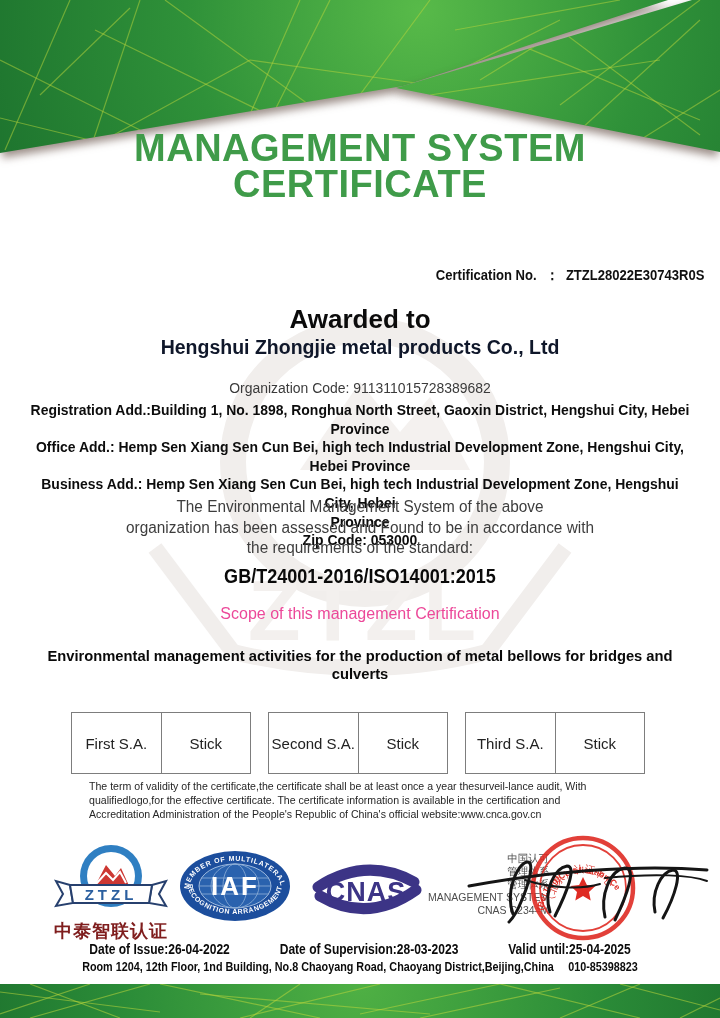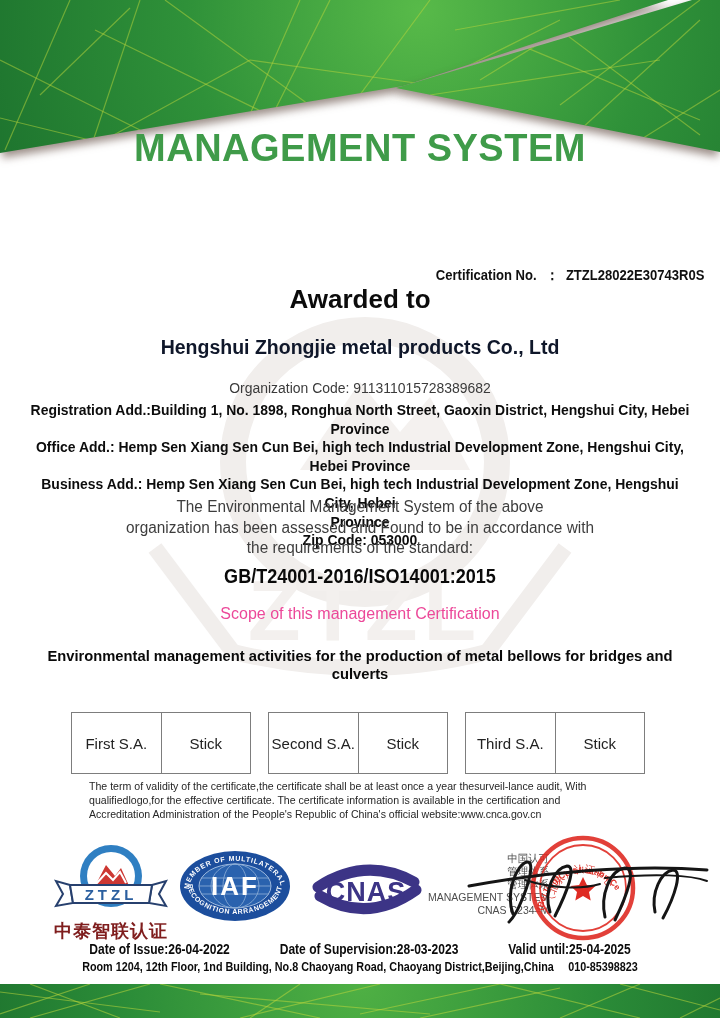--- a/index.html
+++ b/index.html
@@ -17,21 +17,21 @@
 
   
   .watermark{top:0;left:0;width:720px;height:1018px;z-index:0;pointer-events:none;}
   .content{position:absolute;inset:0;z-index:2;}
 
   
   .title{top:130px;color:#3f9b49;font-weight:bold;font-size:38px;line-height:36px;letter-spacing:.5px;}
   .cert-no{top:266px;right:16px;font-weight:bold;font-size:14.5px;color:#101010;
            transform:scaleX(.9);transform-origin:right center;white-space:nowrap;}
   .cert-no .colon{margin:0 8px 0 10px;}
-  .awarded{top:284px;font-weight:bold;font-size:26px;color:#0b0b0b;}
+  .awarded{top:304px;font-weight:bold;font-size:26px;color:#0b0b0b;}
   .company{top:336px;font-weight:bold;font-size:19.5px;color:#0f172a;}
   .orgcode{top:379px;font-size:15.5px;color:#3b3b3b;transform:scaleX(.9);transform-origin:center;}
   .addr{top:401px;font-weight:bold;font-size:15px;line-height:18.6px;color:#0c0c0c;
         transform:scaleX(.93);transform-origin:center;}
   .para{top:497px;font-size:16px;line-height:20.5px;color:#3d3d3d;
         transform:scaleX(.96);transform-origin:center;}
   .standard{top:564px;font-weight:bold;font-size:20.5px;color:#0a0a0a;
         transform:scaleX(.88);transform-origin:center;}
   .scopehead{top:605px;font-size:16px;color:#ec4899;}
   .scopetext{top:647px;font-weight:bold;font-size:15.5px;color:#0a0a0a;
@@ -118,20 +118,21 @@
         <line x1="610" y1="0" x2="480" y2="80"></line>
           <line x1="580" y1="130" x2="700" y2="20"></line>
         <line x1="640" y1="140" x2="720" y2="90"></line>
           <line x1="700" y1="0" x2="560" y2="105"></line>
         <line x1="430" y1="95" x2="660" y2="60"></line>
       </g>
     </svg>
 
     <div class="abs ctr title">
       <div>MANAGEMENT SYSTEM</div>
+      <div>CERTIFICATE</div>
     </div>
 
     <div class="abs cert-no">
       <span>Certification No.</span><span class="colon">：</span><span>ZTZL28022E30743R0S</span>
     </div>
 
     <div class="abs ctr awarded">Awarded to</div>
     <div class="abs ctr company">Hengshui Zhongjie metal products Co., Ltd</div>
 
     <div class="abs ctr orgcode">Organization Code: 911311015728389682</div>

